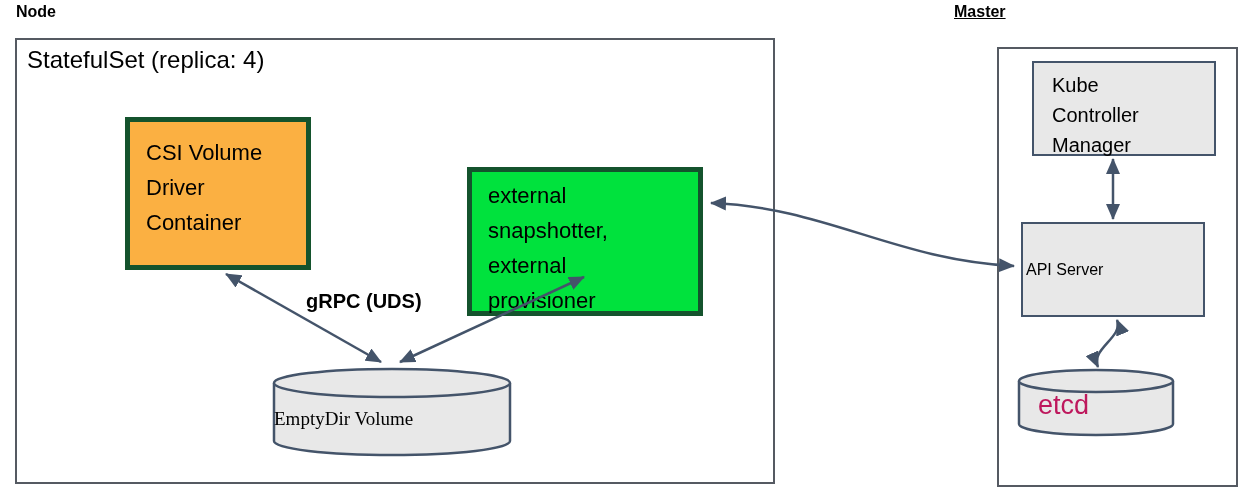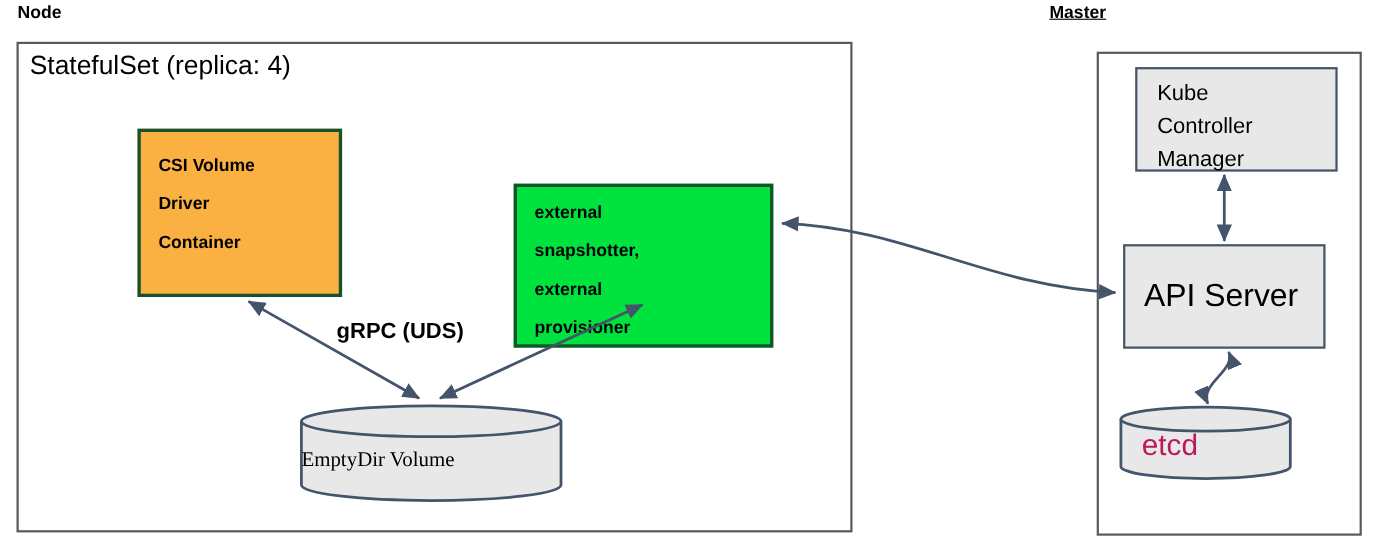--- a/index.html
+++ b/index.html
@@ -13,37 +13,36 @@
   .abs { position: absolute; }
   .section-label { font-weight: bold; font-size: 16px; color: #000; }
   .outer-box {
     border: 2px solid #555a62;
     background: #ffffff;
     box-sizing: border-box;
   }
   .statefulset-title { font-size: 24px; color: #000; }
   .color-box {
     box-sizing: border-box;
-    border: 3px solid #14532d;
+    border: 5px solid #14532d;
     color: #000;
-    font-size: 16px;
+    font-size: 22px;
     line-height: 35px;
     white-space: pre-line;
-    font-weight: bold;
   }
   .csi-box { background: #fbb042; padding: 13px 0 0 16px; }
   .sidecar-box { background: #00e23d; padding: 6px 0 0 16px; }
   .gray-box {
     box-sizing: border-box;
     border: 2px solid #44546a;
     background: #e8e8e8;
     color: #000;
   }
   .kcm-box { font-size: 20px; line-height: 30px; padding: 7px 0 0 18px; white-space: pre-line; }
-  .api-box { font-size: 29px; display: flex; align-items: center; padding-left: 17px; }
+  .api-box { font-size: 16px; display: flex; align-items: center; padding-left: 3px; }
   .grpc-label { font-weight: bold; font-size: 20px; color: #000; }
   .cyl-label { font-size: 19px; color: #000; }
   .etcd-label { font-size: 27px; color: #be185d; }
   svg.overlay { position: absolute; left: 0; top: 0; pointer-events: none; }
 </style>
 </head>
 <body>
 
 <div class="stage">
 

